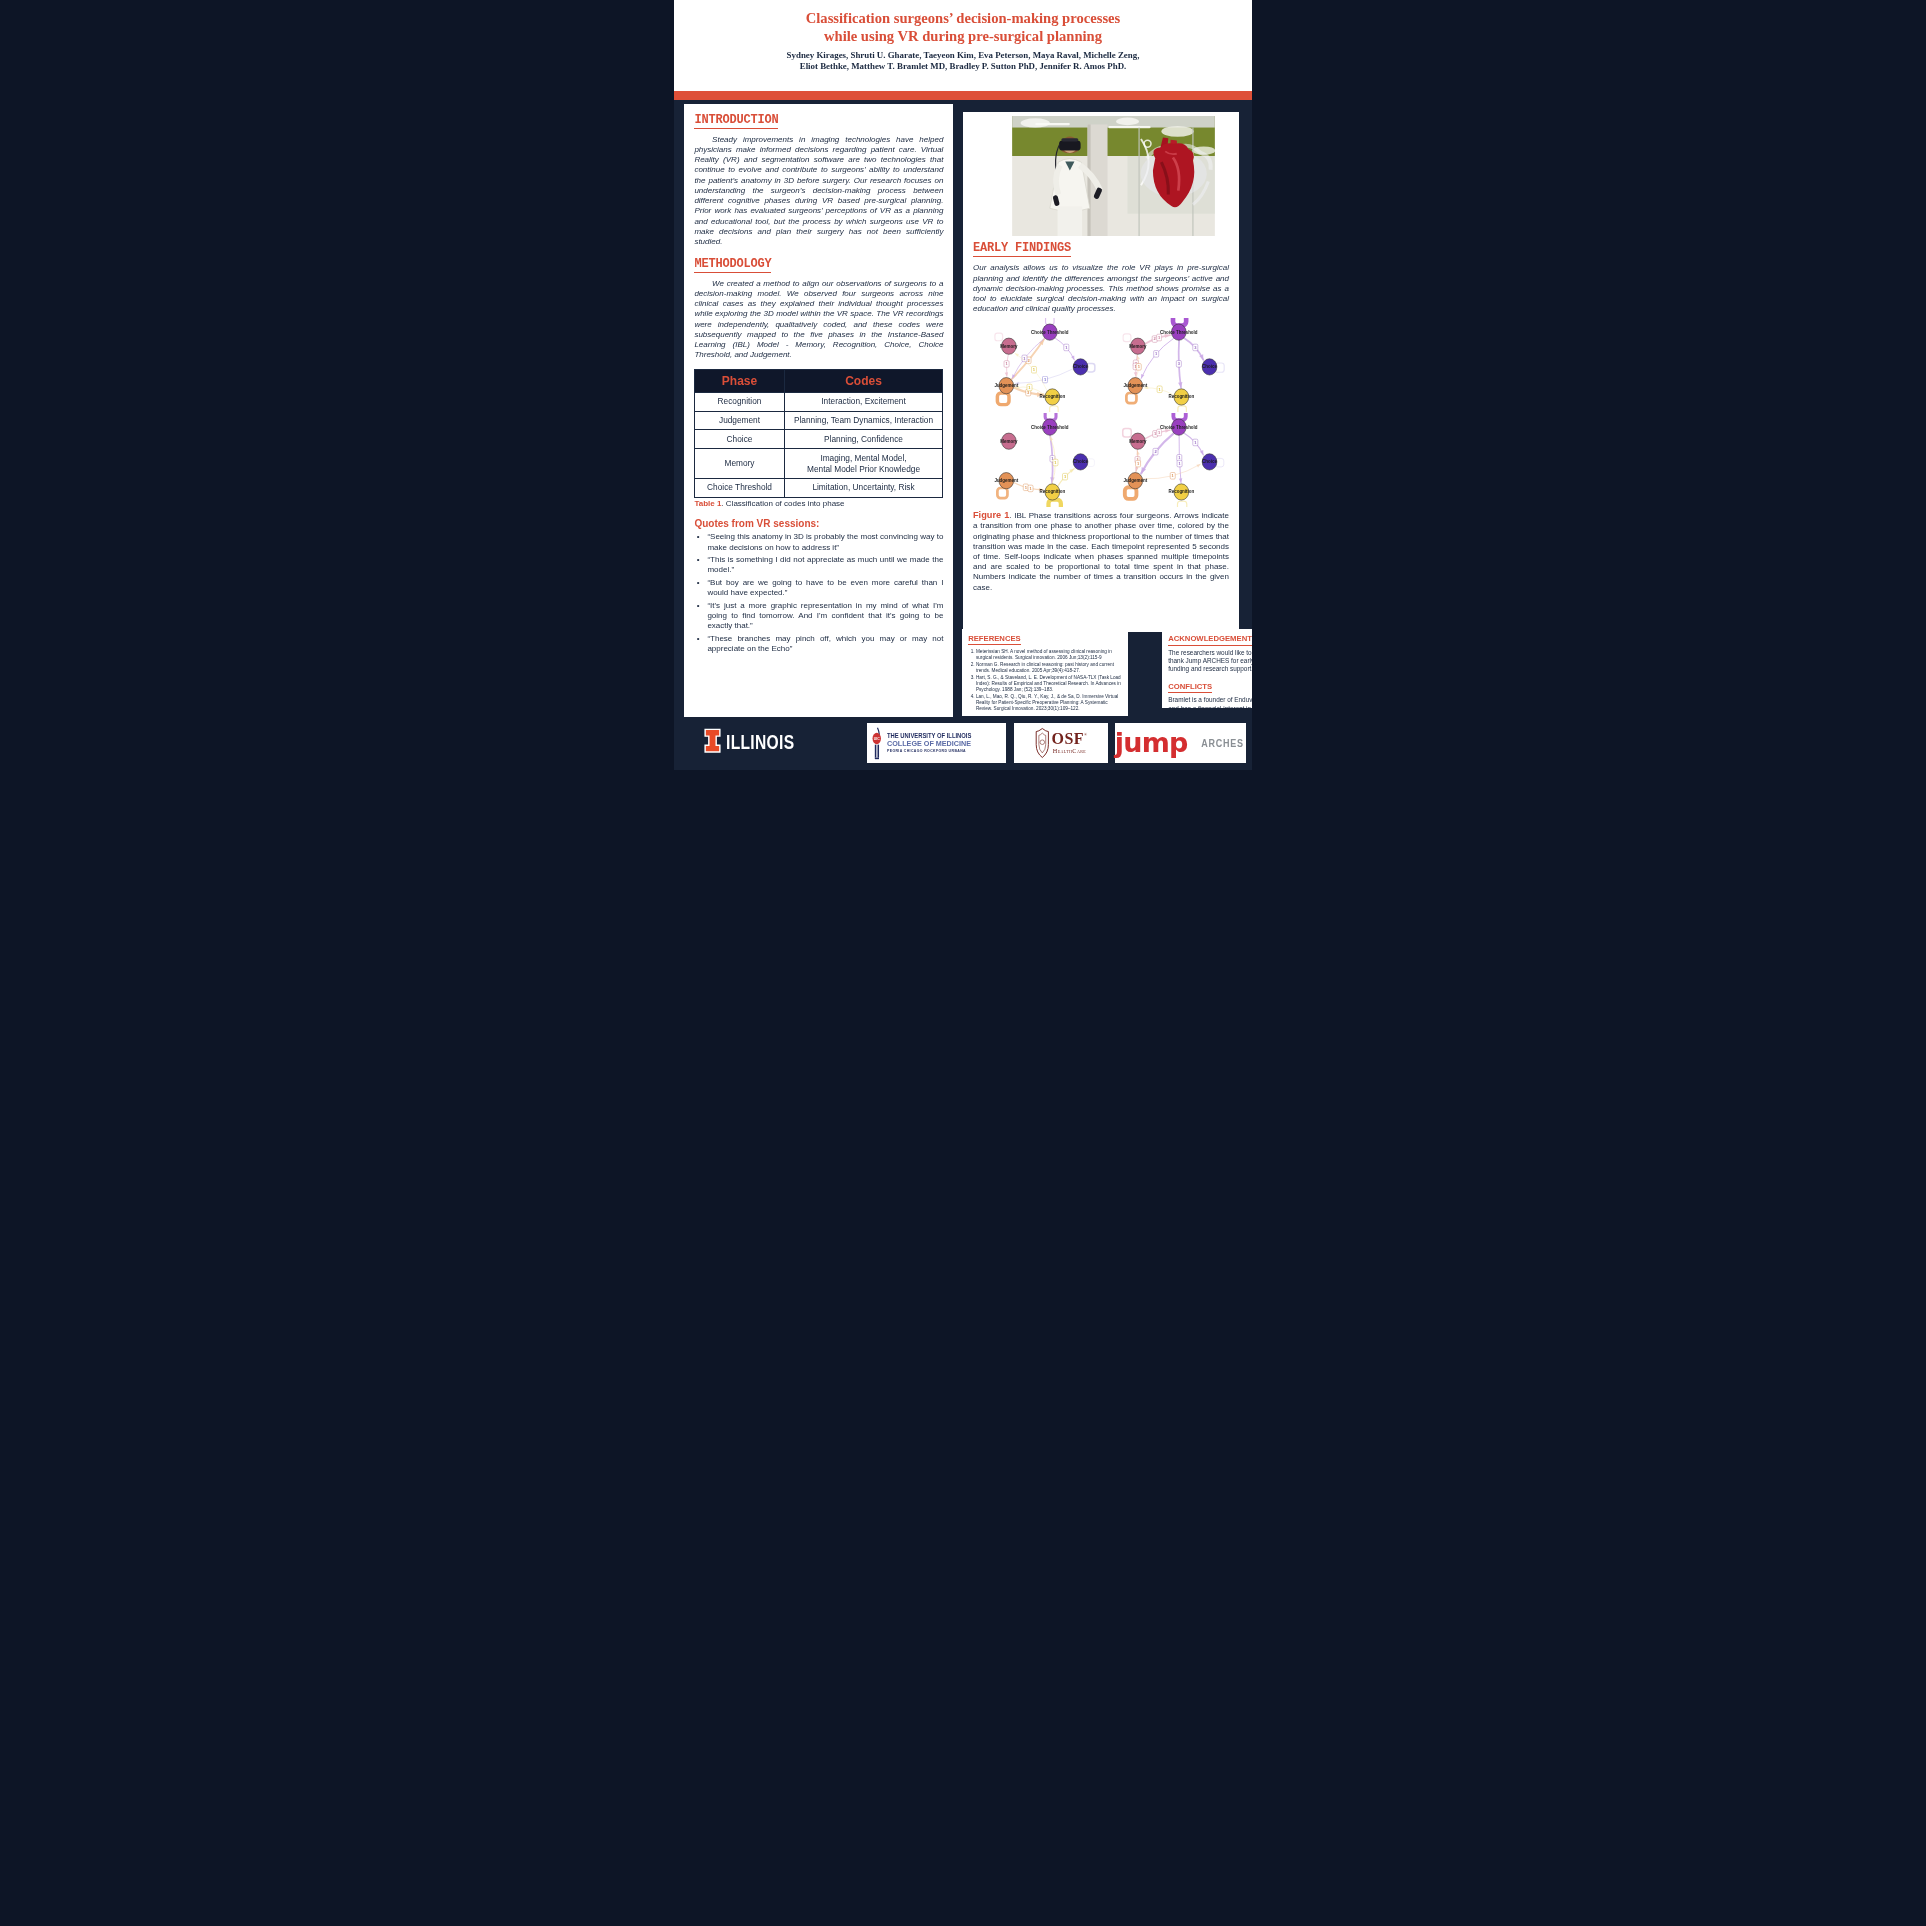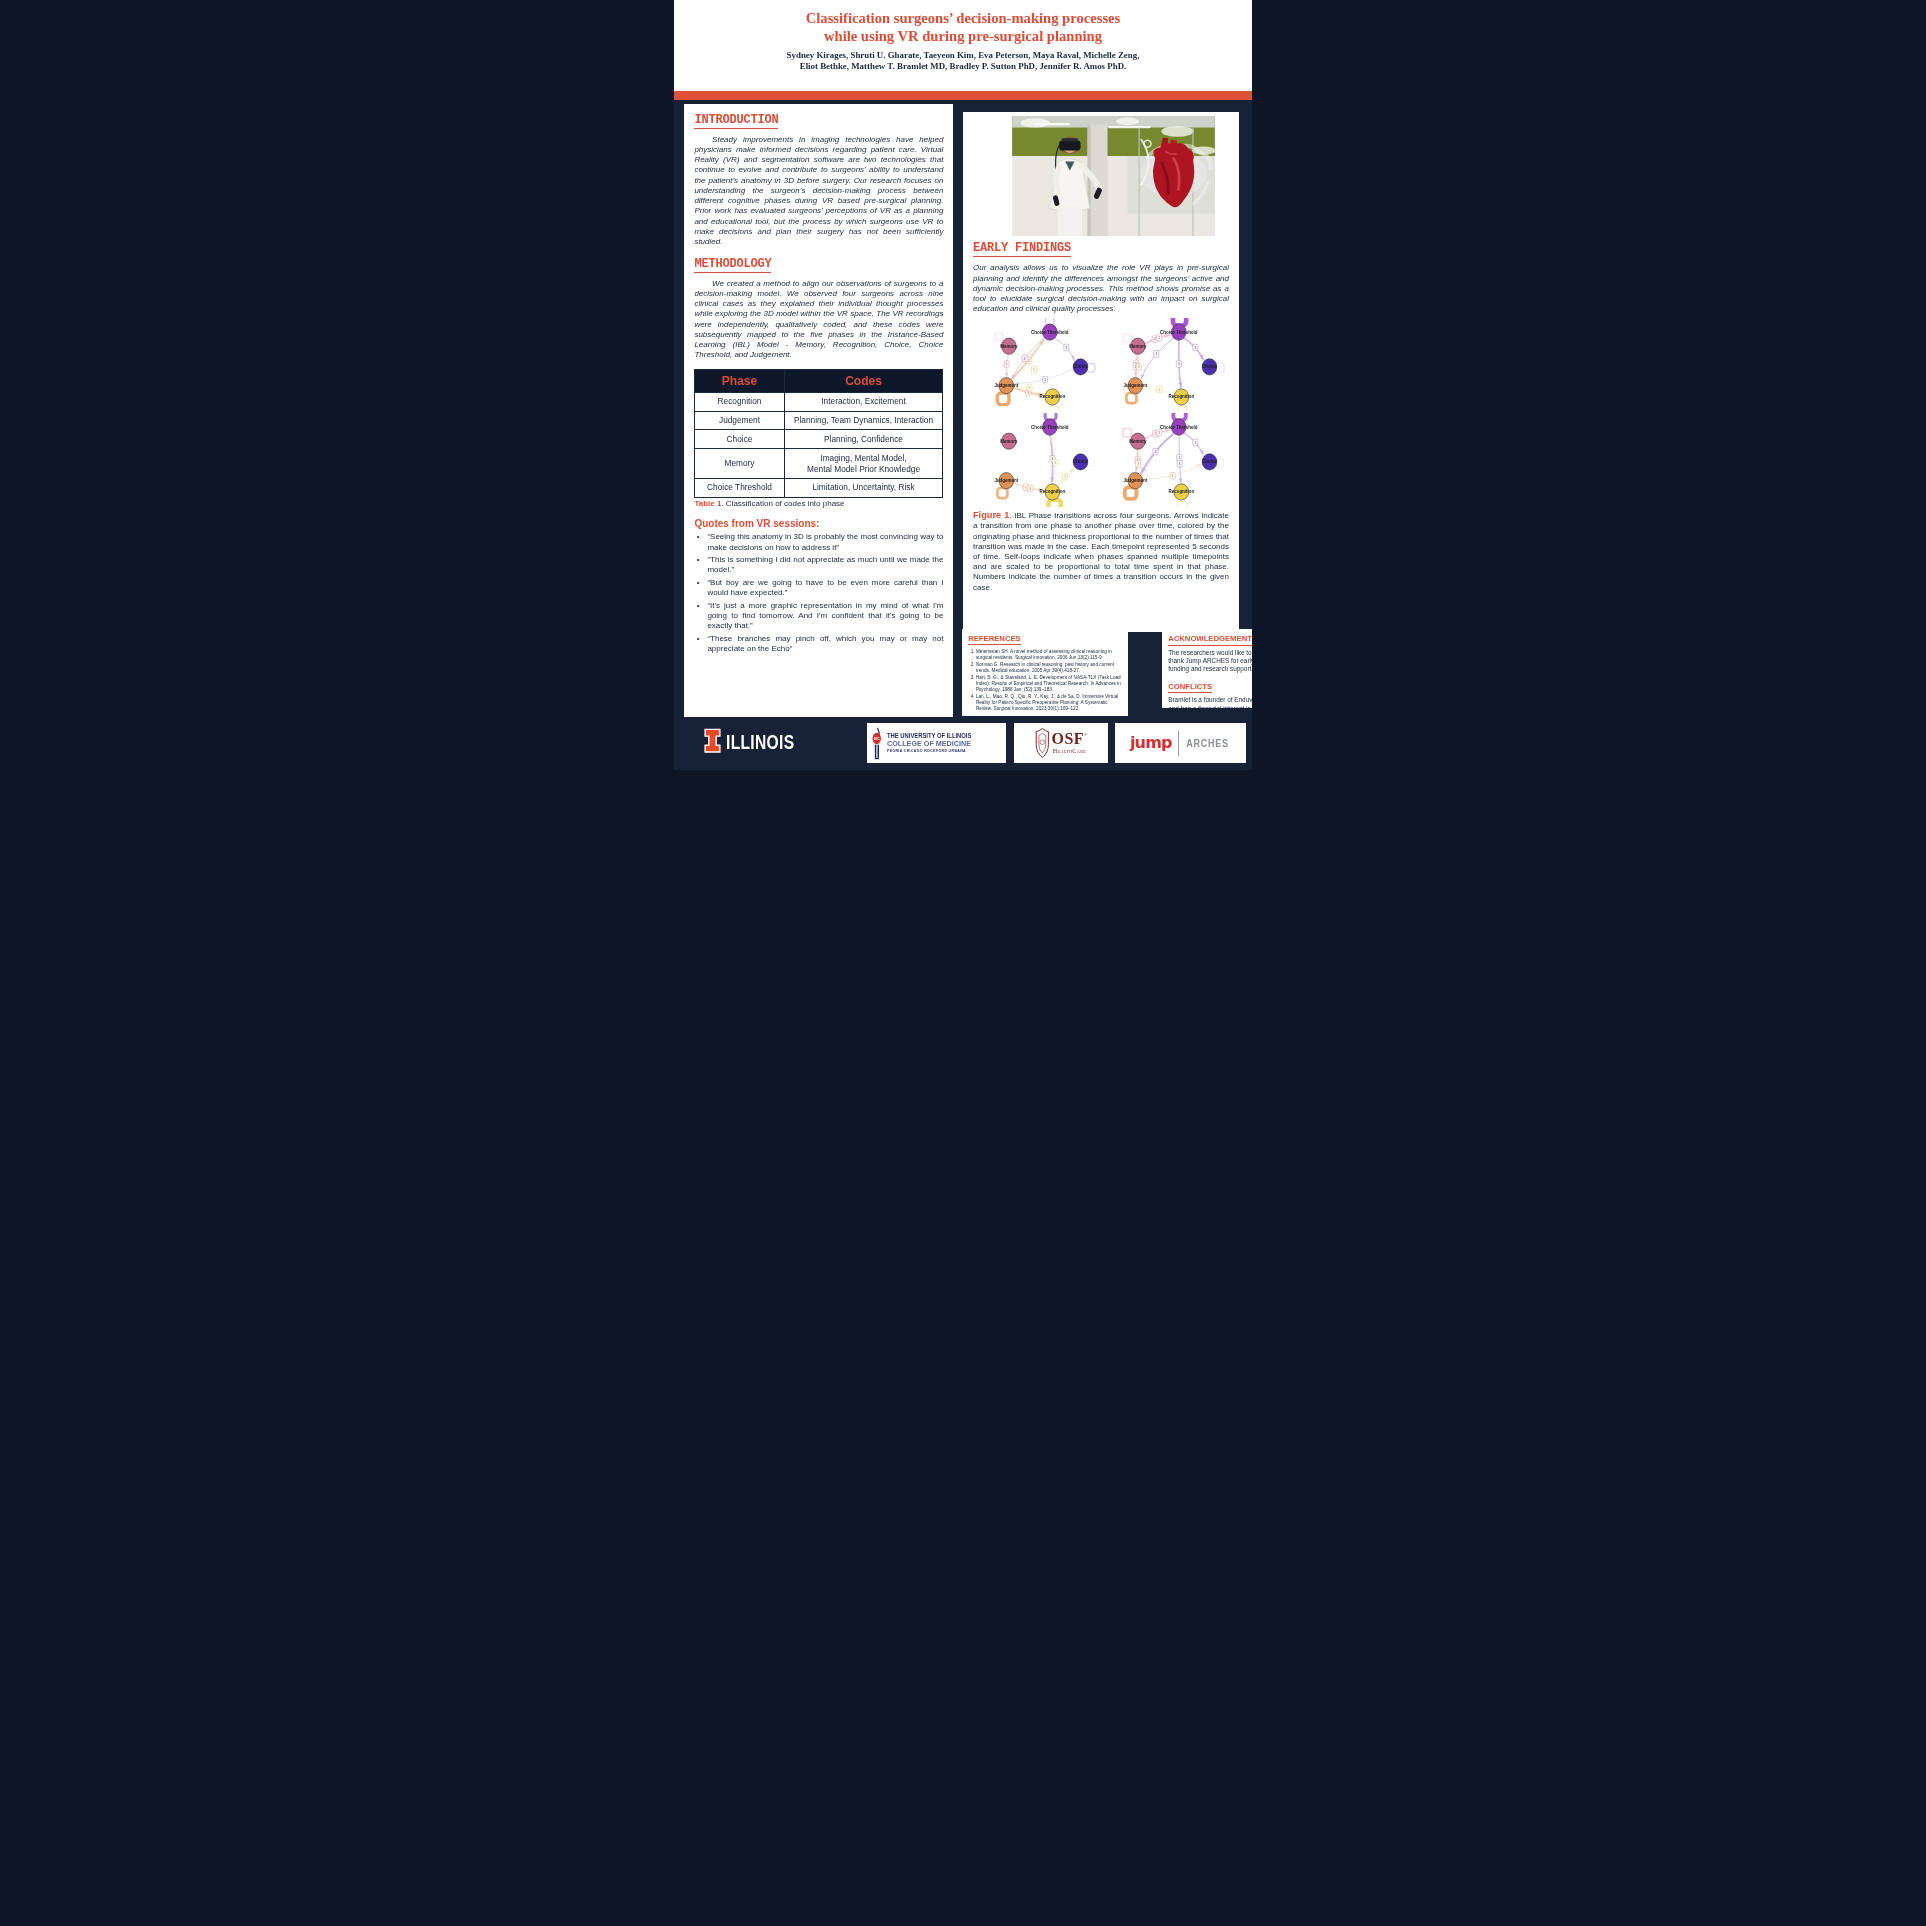--- a/index.html
+++ b/index.html
@@ -73,21 +73,21 @@
   .uic-text{margin-left:3.1px;line-height:1.05;}
   .uic-l1{color:#1f2a5e;font-weight:bold;font-size:6.5px;transform:scaleX(.9);transform-origin:left;}
   .uic-l2{color:#5b6ba6;font-weight:bold;font-size:8px;transform:scaleX(.9);transform-origin:left;}
   .uic-l3{color:#1f2a5e;font-weight:bold;font-size:3.9px;letter-spacing:0.4px;transform:scaleX(.9);transform-origin:left;}
   .osf-inner{display:flex;align-items:center;justify-content:center;height:100%;}
   .osf-text{margin-left:2.3px;text-align:center;font-family:"Liberation Serif", serif;color:#73231d;}
   .osf-name{font-size:16px;font-weight:bold;letter-spacing:0.4px;line-height:.9;}
   .osf-reg{font-size:4.6px;vertical-align:top;}
   .osf-sub{font-size:6.2px;font-variant:small-caps;letter-spacing:0.4px;}
   .jump-inner{display:flex;align-items:center;justify-content:center;height:100%;}
-  .jump-name{color:#d42e30;font-weight:bold;font-size:16px;line-height:.8;letter-spacing:-0.8px;
+  .jump-name{color:#d42e30;font-weight:bold;font-size:27px;line-height:.8;letter-spacing:-0.8px;
              font-family:"DejaVu Sans", sans-serif;}
   .jump-div{width:0.8px;height:25px;background:#9a9a9a;margin:0 5.4px 0 6.2px;}
   .jump-sub{color:#8a8f94;font-size:10px;letter-spacing:0.8px;font-weight:bold;transform:scaleX(.9);}
 </style>
 </head>
 <body>
 
 <div class="poster">
 
   <div class="header">

